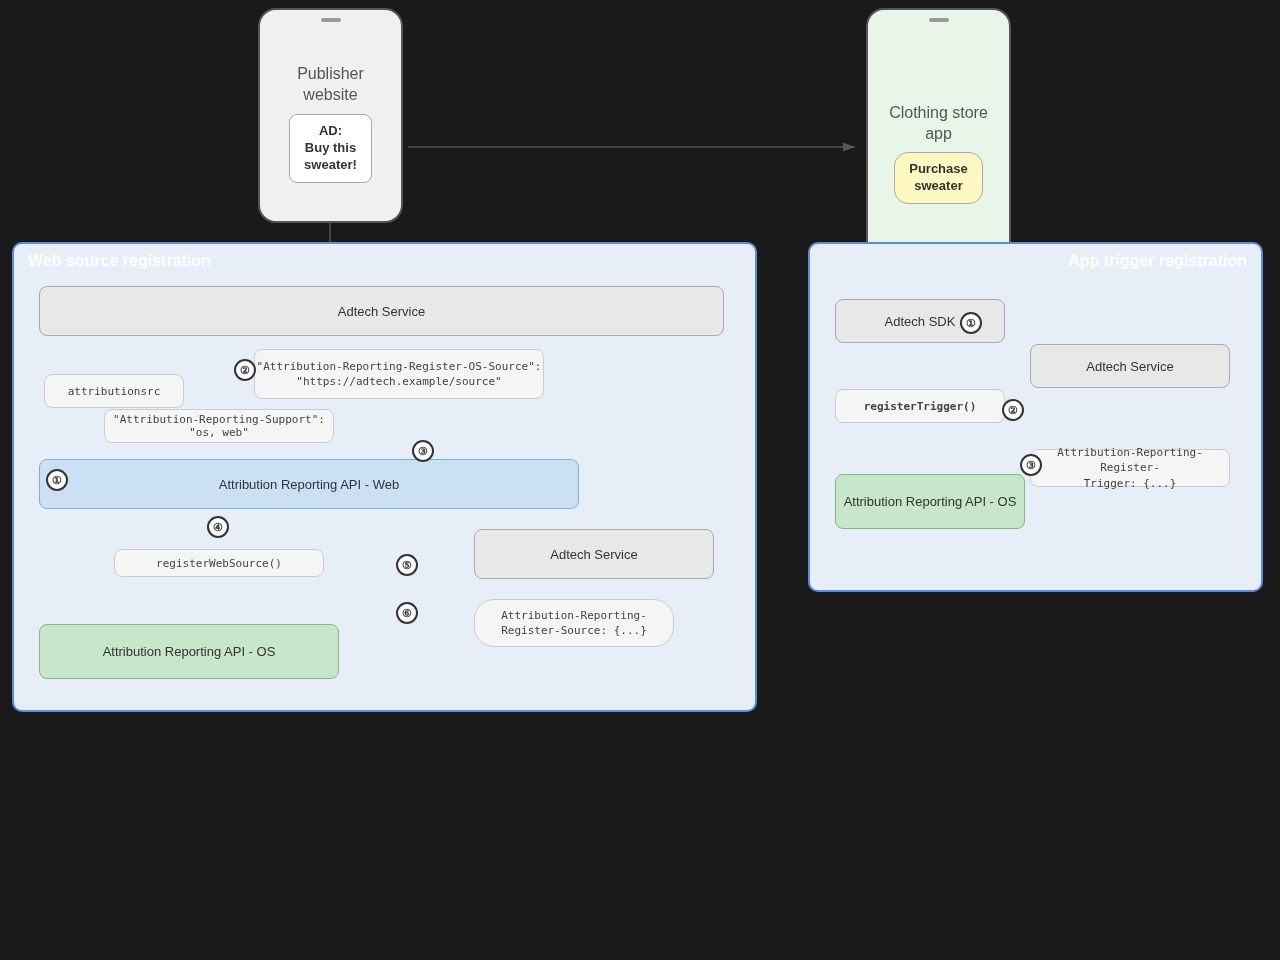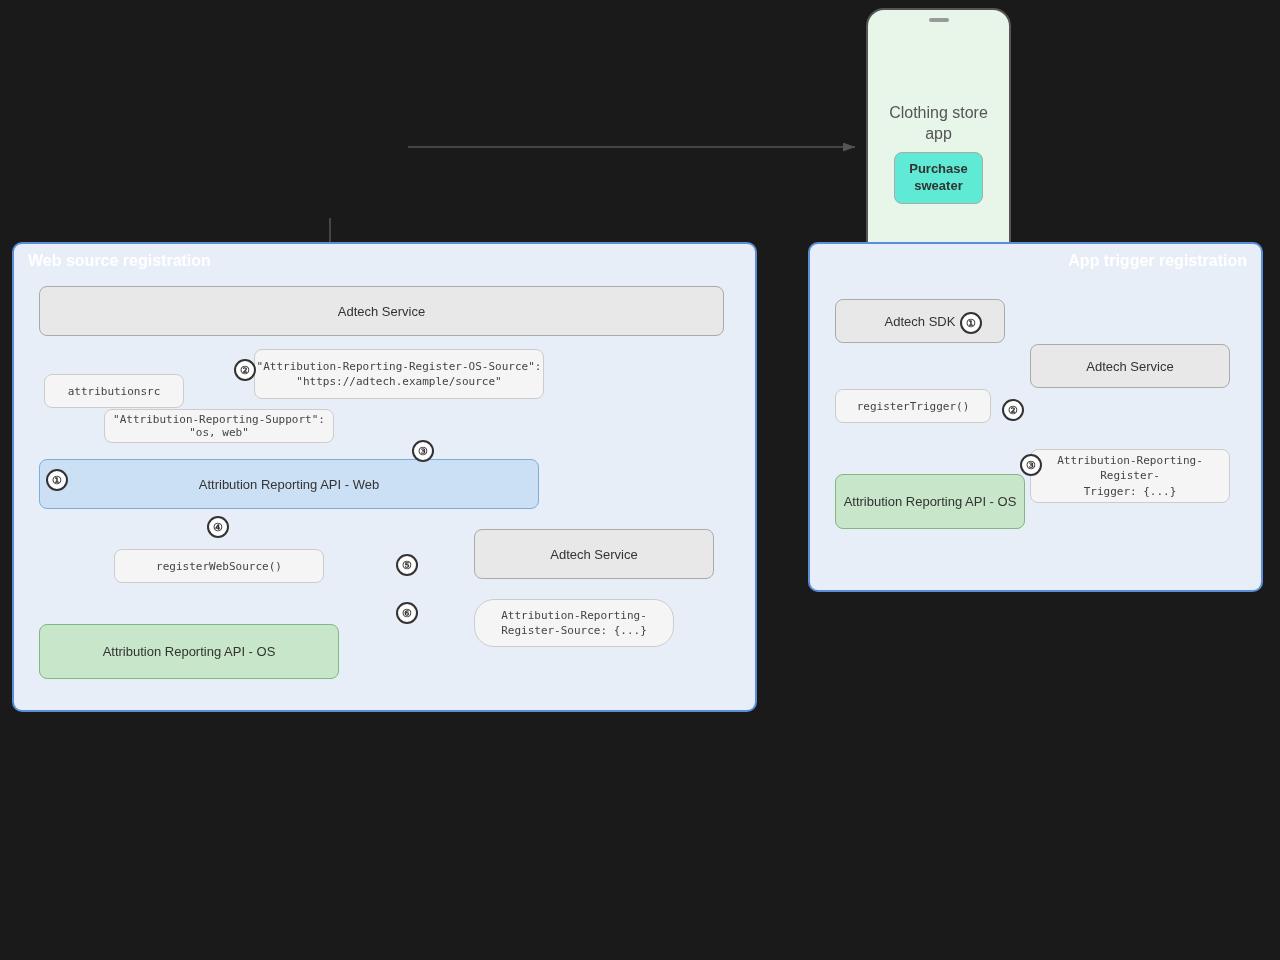--- a/index.html
+++ b/index.html
@@ -60,22 +60,23 @@
       text-align: center;
       font-size: 13px;
       font-weight: bold;
       color: #333;
       line-height: 1.3;
     }
     .phone-green {
       background: #e8f5e9;
     }
     .phone-green .phone-button {
-      background: #5eead4;
+      background: #fef9c3;
       border-color: #aaa;
+      border-radius: 14px;
     }
 
     
     .box {
       position: absolute;
       border: 1.5px solid #aaa;
       border-radius: 8px;
       background: white;
       display: flex;
       align-items: center;
@@ -188,20 +189,29 @@
 
     <line x1="1005" y1="435" x2="1120" y2="400" stroke="#333" stroke-width="1.5" marker-end="url(#arrowhead-dark)"></line>
 
     <line x1="1150" y1="420" x2="1060" y2="490" stroke="#333" stroke-width="1.5" marker-end="url(#arrowhead-dark)"></line>
 
     <line x1="1130" y1="510" x2="1080" y2="500" stroke="#333" stroke-width="1.5" marker-end="url(#arrowhead-dark)"></line>
 
     <line x1="940" y1="455" x2="940" y2="472" stroke="#333" stroke-width="1.5" marker-end="url(#arrowhead-dark)"></line>
   </svg>
 
+  <div class="phone" style="left:258px; top:8px; width:145px; height:215px;">
+    <div class="phone-notch"></div>
+    <div class="phone-screen">
+      <div class="phone-title">Publisher<br>website</div>
+      <div class="phone-button">
+        <span>AD:<br>Buy this<br>sweater!</span>
+      </div>
+    </div>
+  </div>
 
   <div class="phone phone-green" style="left:866px; top:8px; width:145px; height:275px; background:#e8f5e9;">
     <div class="phone-notch"></div>
     <div class="phone-screen">
       <div class="phone-title">Clothing store<br>app</div>
       <div class="phone-button">
         <span>Purchase<br>sweater</span>
       </div>
     </div>
   </div>
@@ -219,25 +229,25 @@
     </div>
 
     <div class="box box-code" style="left:240px; top:105px; width:290px; height:50px; line-height:1.4;">
       <span>"Attribution-Reporting-Register-OS-Source":<br>"https://adtech.example/source"</span>
     </div>
 
     <div class="box box-code" style="left:90px; top:165px; width:230px; height:34px;">
       <span>"Attribution-Reporting-Support": "os, web"</span>
     </div>
 
-    <div class="box box-blue" style="left:25px; top:215px; width:500px; height:50px;">
+    <div class="box box-blue" style="left:25px; top:215px; width:540px; height:50px;">
       <span>Attribution Reporting API - Web</span>
     </div>
 
-    <div class="box box-code" style="left:100px; top:305px; width:210px; height:34px;">
+    <div class="box box-code" style="left:100px; top:305px; width:210px; height:28px;">
       <span>registerWebSource()</span>
     </div>
 
     <div class="box box-gray" style="left:460px; top:285px; width:240px; height:50px;">
       <span>Adtech Service</span>
     </div>
 
     <div class="box box-code" style="left:460px; top:355px; width:200px; height:48px; line-height:1.4;border-radius:20px;">
       <span>Attribution-Reporting-<br>Register-Source: {...}</span>
     </div>
@@ -259,25 +269,25 @@
     <div class="panel-title" style="position:absolute; top:8px; right:14px; left:auto; font-size:16px; color:white; font-weight:bold;">App trigger registration</div>
 
     <div class="box box-gray" style="left:25px; top:55px; width:170px; height:44px;text-align:center;">
       <span>Adtech SDK</span>
     </div>
 
     <div class="box box-gray" style="left:220px; top:100px; width:200px; height:44px;">
       <span>Adtech Service</span>
     </div>
 
-    <div class="box box-code" style="left:25px; top:145px; width:156px; height:34px;">
+    <div class="box box-code" style="left:25px; top:145px; width:170px; height:34px;font-weight:bold;">
       <span>registerTrigger()</span>
     </div>
 
-    <div class="box box-code" style="left:220px; top:205px; width:200px; height:54px; line-height:1.4;">
+    <div class="box box-code" style="left:220px; top:205px; width:200px; height:38px; line-height:1.4;">
       <span>Attribution-Reporting-Register-<br>Trigger: {...}</span>
     </div>
 
     <div class="box box-green" style="left:25px; top:230px; width:190px; height:55px;">
       <span>Attribution Reporting API - OS</span>
     </div>
 
     <div class="circle-num" style="left:150px; top:68px;">①</div>
     <div class="circle-num" style="left:192px; top:155px;">②</div>
     <div class="circle-num" style="left:210px; top:210px;">③</div>

